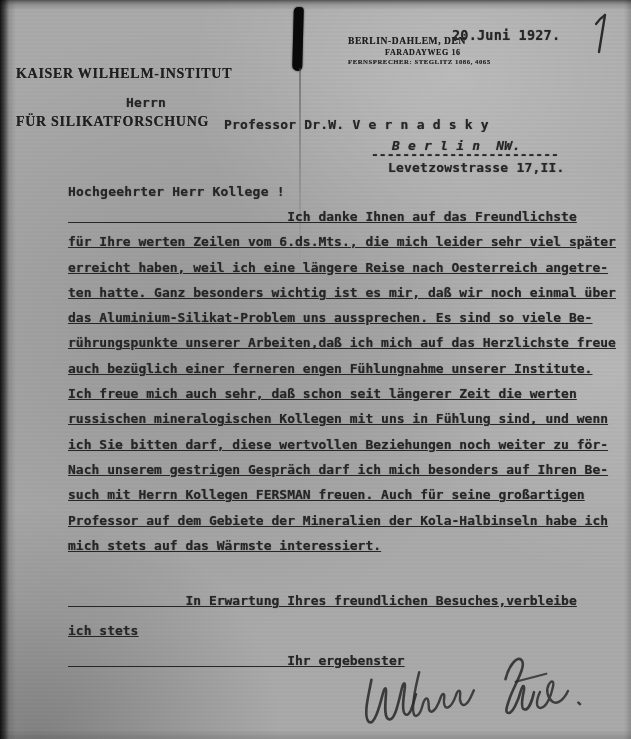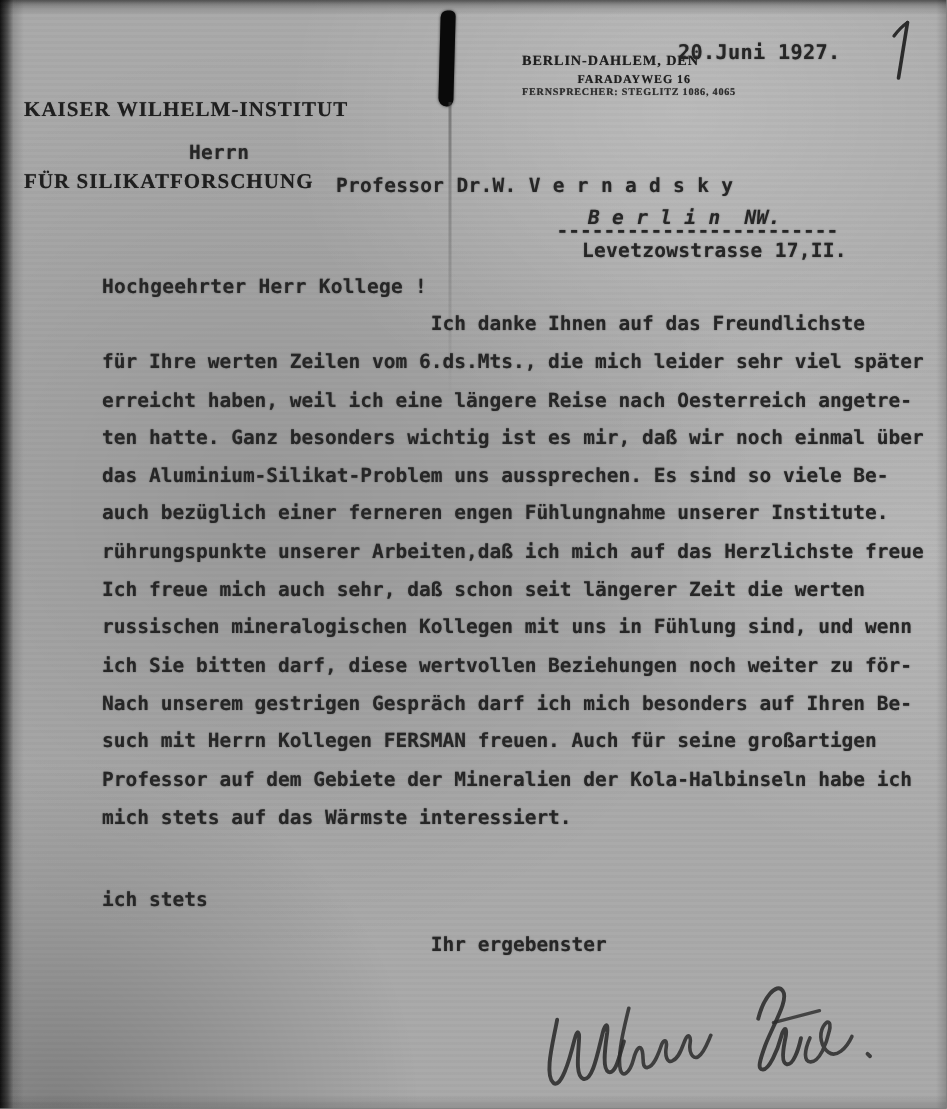--- a/index.html
+++ b/index.html
@@ -22,21 +22,21 @@
     position:absolute;font-weight:700;color:#262626;font-size:13px;
     letter-spacing:.2px;white-space:pre;
     text-shadow:0 0 1px rgba(25,25,25,.55);
   }
   .lh{
     position:absolute;font-family:Liberation Serif, serif;font-weight:700;
     color:#1f1f1f;white-space:pre;text-shadow:0 0 .5px rgba(20,20,20,.6);
   }
   .lines{position:absolute;font-weight:700;color:#262626;font-size:13px;
     text-shadow:0 0 1px rgba(25,25,25,.55);}
-  .lines > div{white-space:pre;}
+  .lines > div{white-space:pre;text-decoration:underline;}
   .body-lines{line-height:25.3px;}
   .closing-lines{line-height:30px;}
   .ink-mark{
     position:absolute;left:293px;top:7px;width:10px;height:64px;
     background:#0a0a0a;border-radius:5px 4px 5px 6px;transform:rotate(1.5deg);
     box-shadow:0 0 2px rgba(0,0,0,.7);
   }
   .crease{
     position:absolute;left:299px;top:68px;width:2px;height:200px;
     background:linear-gradient(180deg, rgba(70,70,70,.5), rgba(70,70,70,0));
@@ -78,32 +78,33 @@
   <div class="type" style="left:388px;top:160px;">Levetzowstrasse 17,II.</div>
 
   <div class="type" style="left:68px;top:184px;">Hochgeehrter Herr Kollege !</div>
 
   <div class="lines body-lines" style="left:68px;top:204px;">
       <div>                            Ich danke Ihnen auf das Freundlichste</div>
       <div>für Ihre werten Zeilen vom 6.ds.Mts., die mich leider sehr viel später</div>
       <div>erreicht haben, weil ich eine längere Reise nach Oesterreich angetre-</div>
       <div>ten hatte. Ganz besonders wichtig ist es mir, daß wir noch einmal über</div>
       <div>das Aluminium-Silikat-Problem uns aussprechen. Es sind so viele Be-</div>
+      <div>rührungspunkte unserer Arbeiten,daß ich mich auf das Herzlichste freue</div>
       <div>auch bezüglich einer ferneren engen Fühlungnahme unserer Institute.</div>
-      <div>rührungspunkte unserer Arbeiten,daß ich mich auf das Herzlichste freue</div>
       <div>Ich freue mich auch sehr, daß schon seit längerer Zeit die werten</div>
       <div>russischen mineralogischen Kollegen mit uns in Fühlung sind, und wenn</div>
       <div>ich Sie bitten darf, diese wertvollen Beziehungen noch weiter zu för-</div>
       <div>Nach unserem gestrigen Gespräch darf ich mich besonders auf Ihren Be-</div>
       <div>such mit Herrn Kollegen FERSMAN freuen. Auch für seine großartigen</div>
       <div>Professor auf dem Gebiete der Mineralien der Kola-Halbinseln habe ich</div>
       <div>mich stets auf das Wärmste interessiert.</div>
     </div>
 
   <div class="lines closing-lines" style="left:68px;top:586px;">
+      <div>               In Erwartung Ihres freundlichen Besuches,verbleibe</div>
       <div>ich stets</div>
       <div>                            Ihr ergebenster</div>
     </div>
 
   <div class="signature-svg" aria-label="Wilhelm Eitel.">
     <svg width="250" height="84" viewBox="0 0 250 84">
       <path stroke-width="2.6" opacity=".88" d="M16,26 C13,40 6,62 12,68 C17,72 23,54 27,40 C29,33 31,33 30,41 C29,51 27,64 32,66 C38,68 42,50 46,36 C48,29 50,29 49,36 C47,47 45,60 49,62 C54,64 57,50 60,42"></path>
       <path stroke-width="2.4" opacity=".85" d="M64,20 C60,34 55,52 57,61 C58,66 63,64 66,54 C68,47 71,44 72,49 C73,54 71,60 75,60 C80,59 83,50 85,45 C87,41 89,42 88,47 C87,52 88,58 92,56 C97,54 99,46 101,42 C103,38 105,40 104,45 C103,50 105,56 109,54 C113,52 116,44 118,40"></path>
       <path stroke-width="2.6" opacity=".88" d="M150,30 C154,16 163,6 167,12 C171,18 160,34 154,48 C150,58 148,64 152,64 C156,64 162,52 165,42 C167,36 169,36 168,42 C166,50 164,60 168,61 C172,62 176,52 178,44"></path>
       <path stroke-width="2.2" opacity=".8" d="M160,33 L191,26"></path>

